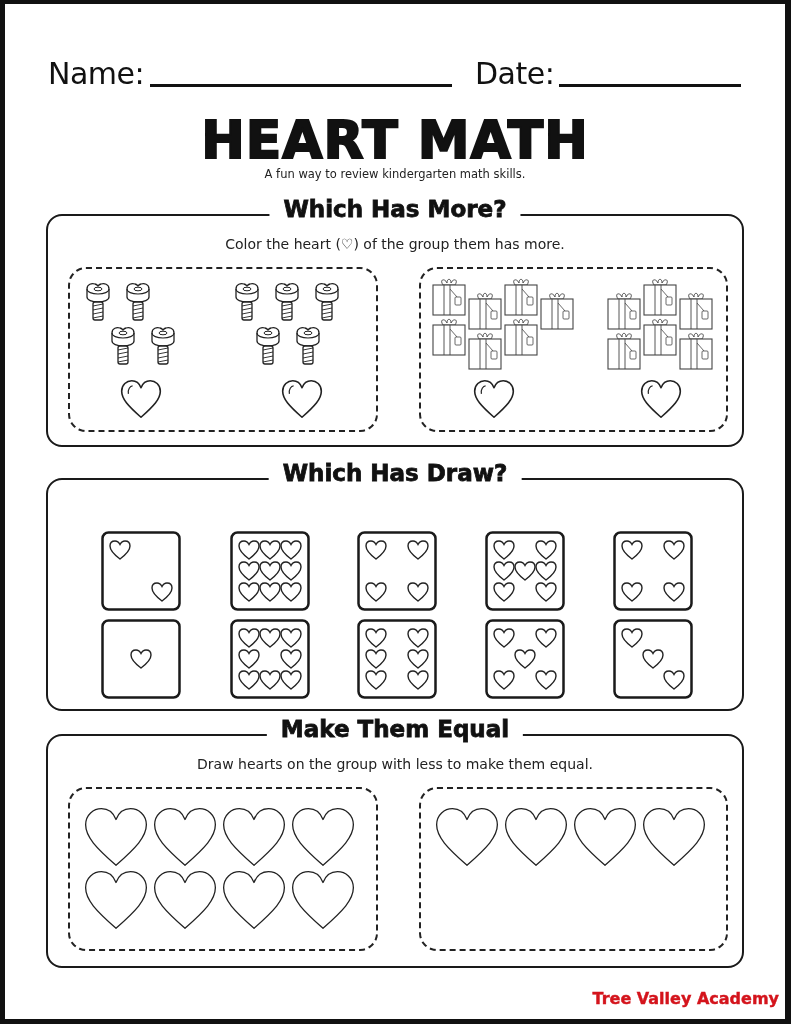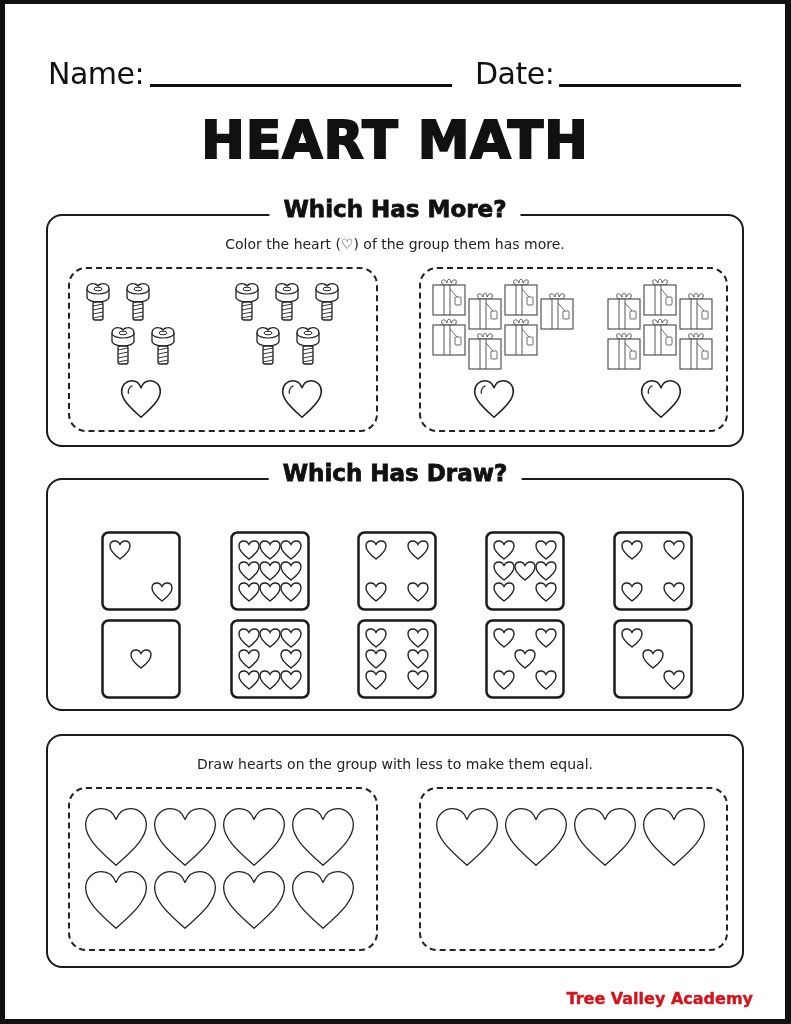--- a/index.html
+++ b/index.html
@@ -40,35 +40,36 @@
   }
   .sec-instr {
     position: absolute; top: 20px; left: 0; width: 100%; text-align: center;
     font-size: 14px; color: #222;
   }
   .dashed {
     position: absolute; border: 2.5px dashed #222; border-radius: 18px;
   }
   .abs { position: absolute; }
   .footer {
-    position: absolute; right: 32px; top: 985px; color: #d4141c;
+    position: absolute; right: 6px; top: 985px; color: #d4141c;
     font-weight: bold; font-size: 16px; -webkit-text-stroke: 0.4px #d4141c;
   }
   svg { display: block; overflow: visible; }
 </style>
 </head>
 <body>
 
 <div class="page">
 
   <div class="field field-name">Name:</div>
   <div class="blank blank-name"></div>
   <div class="field field-date">Date:</div>
   <div class="blank blank-date"></div>
   <div class="title">HEART MATH</div>
+  <div class="subtitle">A fun way to review kindergarten math skills.</div>
 
   <div class="section sec-more">
     <div class="sec-heading">Which Has More?</div>
     <div class="sec-instr">Color the heart (♡) of the group them has more.</div>
     <div class="dashed" style="left:20px;top:51px;width:310px;height:165px;">
       <div class="abs" style="left:0;top:0;width:100%;height:100%;" id="screwArea">
           <div class="abs" style="left: 0px; top: 0px; width: 310px; height: 165px;">
             <div class="abs" style="left: 14px; top: 12px; width: 28px; height: 42px;">
               <svg width="28" height="42" viewBox="0 0 28 42">
     <path d="M3 8 C3 3 8 2 11 3 C13 3.5 14 5 14 5 C14 5 15 3.5 17 3 C20 2 25 3 25 8 L25 16 C25 19 20 21 14 21 C8 21 3 19 3 16 Z" fill="#fff" stroke="#222" stroke-width="1.3"></path>
@@ -513,20 +514,21 @@
               <g transform="translate(50,51)">
                 <path d="M11 19 C3 13 1 9 1 6 C1 3 3 1 6 1 C8.5 1 10 2.5 11 4.5 C12 2.5 13.5 1 16 1 C19 1 21 3 21 6 C21 9 19 13 11 19 Z" fill="#fff" stroke="#222" stroke-width="1.4"></path>
               </g>
   </svg>
           </div>
         </div>
       </div>
   </div>
 
   <div class="section sec-equal">
+    <div class="sec-heading">Make Them Equal</div>
     <div class="sec-instr">Draw hearts on the group with less to make them equal.</div>
     <div class="dashed" style="left:20px;top:51px;width:310px;height:164px;">
       <div class="abs" style="left:0;top:0;width:100%;height:100%;" id="eqLeft">
           <div class="abs" style="left: 13px; top: 17px; width: 66px; height: 62px;">
             <svg width="66" height="62" viewBox="0 0 100 92" preserveAspectRatio="none">
     <path d="M50 88 C20 62 4 46 4 28 C4 13 16 4 28 4 C38 4 46 10 50 20 C54 10 62 4 72 4 C84 4 96 13 96 28 C96 46 80 62 50 88 Z" fill="#fff" stroke="#222" stroke-width="1.3" stroke-linejoin="round" vector-effect="non-scaling-stroke"></path>
 
   </svg>
           </div>
           <div class="abs" style="left: 82px; top: 17px; width: 66px; height: 62px;">

